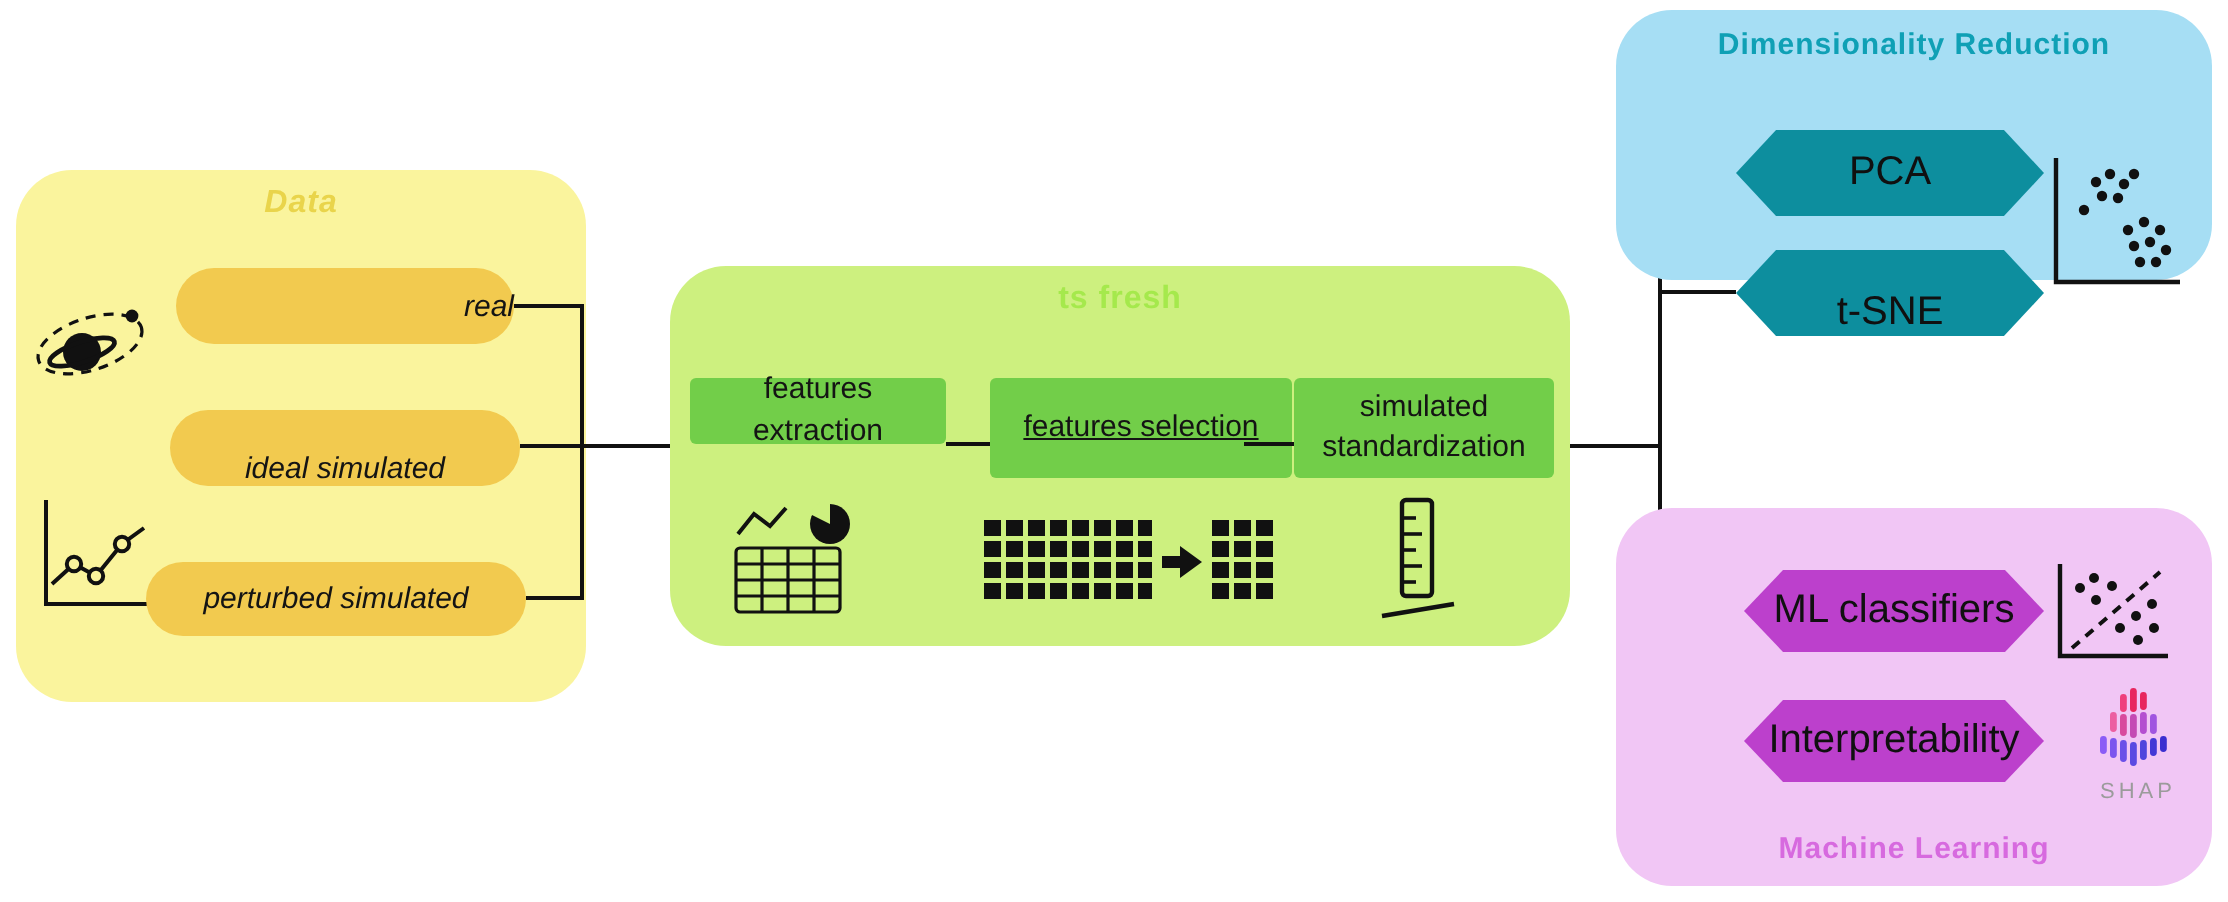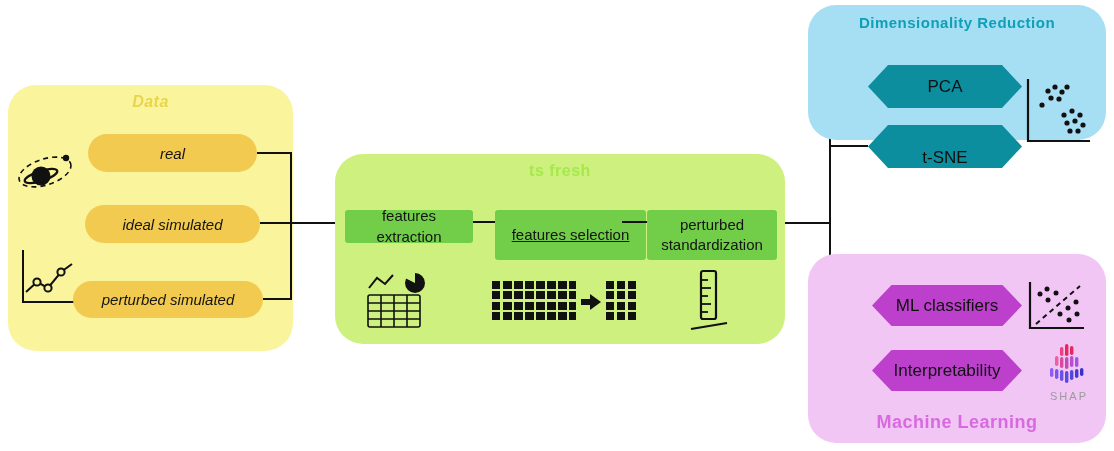--- a/index.html
+++ b/index.html
@@ -2,42 +2,42 @@
 <html><head>
 <meta charset="utf-8">
 <style>
   html,body{margin:0;padding:0;background:#ffffff;}
   body{font-family:"Liberation Sans", sans-serif;}
   .canvas{position:relative;width:1114px;height:451px;background:#fff;overflow:hidden;}
 
   
   .groupbox{position:absolute;border-radius:28px;}
   .box-data{left:8px;top:85px;width:285px;height:266px;background:#FAF49D;font-style:italic;}
-  .box-tsfresh{left:335px;top:154px;width:450px;height:190px;background:#CDF07F;}
+  .box-tsfresh{left:335px;top:133px;width:450px;height:190px;background:#CDF07F;}
   .box-dimred{left:808px;top:5px;width:298px;height:135px;background:#A6DEF4;}
   .box-ml{left:808px;top:254px;width:298px;height:189px;background:#F1C6F5;}
 
   .group-title{position:absolute;left:0;width:100%;text-align:center;font-weight:700;font-size:16px;letter-spacing:.5px;}
   .title-data{top:8px;color:#E9D44B;}
   .title-tsfresh{top:8px;color:#A5E94C;}
   .title-dimred{top:9px;color:#0FA0B5;font-size:15px;}
-  .title-ml{bottom:10px;color:#D76ADF;font-size:18px;top:auto;}
+  .title-ml{bottom:10px;color:#D76ADF;font-size:15px;top:auto;}
 
   
   .pill{position:absolute;background:#F2CA4F;border-radius:19px;display:flex;align-items:center;justify-content:center;font-size:15px;color:#141414;font-weight:500;text-align:center;}
-  .pill-real{left:80px;top:49px;width:169px;height:38px;}
-  .pill-ideal{left:77px;top:120px;width:175px;height:38px;}
+  .pill-real{left:80px;top:49px;width:169px;height:38px;justify-content:flex-end;}
+  .pill-ideal{left:77px;top:120px;width:175px;height:38px;align-items:flex-end;}
   .pill-perturbed{left:65px;top:196px;width:190px;height:37px;}
 
   .step{position:absolute;background:#72CE49;border-radius:3px;display:flex;align-items:center;justify-content:center;font-size:15px;line-height:1.35;color:#141414;font-weight:500;text-align:center;padding:0 4px;box-sizing:border-box;}
   .step1{left:10px;top:56px;width:128px;height:33px;}
   .step2{left:160px;top:56px;width:151px;height:50px;text-decoration:underline;}
   .step3{left:312px;top:56px;width:130px;height:50px;}
 
-  .hex{position:absolute;display:flex;align-items:center;justify-content:center;font-size:17px;color:#101010;font-weight:500;text-align:center;clip-path:polygon(0% 50%, 13% 0%, 87% 0%, 100% 50%, 87% 100%, 13% 100%);}
+  .hex{position:absolute;display:flex;align-items:center;justify-content:center;font-size:20px;color:#101010;font-weight:500;text-align:center;clip-path:polygon(0% 50%, 13% 0%, 87% 0%, 100% 50%, 87% 100%, 13% 100%);}
   .hex-teal{background:#0D8E9E;}
   .hex-purple{background:#BC40CC;}
   .hex-pca{left:60px;top:60px;width:154px;height:43px;}
   .hex-tsne{left:60px;top:120px;width:154px;height:43px;align-items:flex-end;}
   .hex-mlc{left:64px;top:31px;width:150px;height:41px;}
   .hex-interp{left:64px;top:96px;width:150px;height:41px;}
 
   
   .line{position:absolute;background:#111;}
 
@@ -99,21 +99,21 @@
   <div class="groupbox box-tsfresh">
     <div class="group-title title-tsfresh">ts fresh</div>
 
     <div class="step step1">
       <span>features extraction</span>
     </div>
     <div class="step step2">
       <span>features selection</span>
     </div>
     <div class="step step3">
-      <span>perturbed standardization</span>
+      <span>simulated standardization</span>
     </div>
 
     <span class="icon" style="left:30px;top:117px;">
       <svg width="64" height="60" viewBox="0 0 64 60">
         <circle cx="50" cy="12" r="10" fill="#111"></circle>
         <path d="M50 12 L50 0 A12 12 0 0 0 40 7 Z" fill="#CDF07F"></path>
         <path d="M4 17 L12 7 L20 13 L28 4" fill="none" stroke="#111" stroke-width="2"></path>
         <g stroke="#111" stroke-width="1.6" fill="none">
           <rect x="3" y="24" width="52" height="32" rx="2"></rect>
           <line x1="3" y1="32" x2="55" y2="32"></line>

